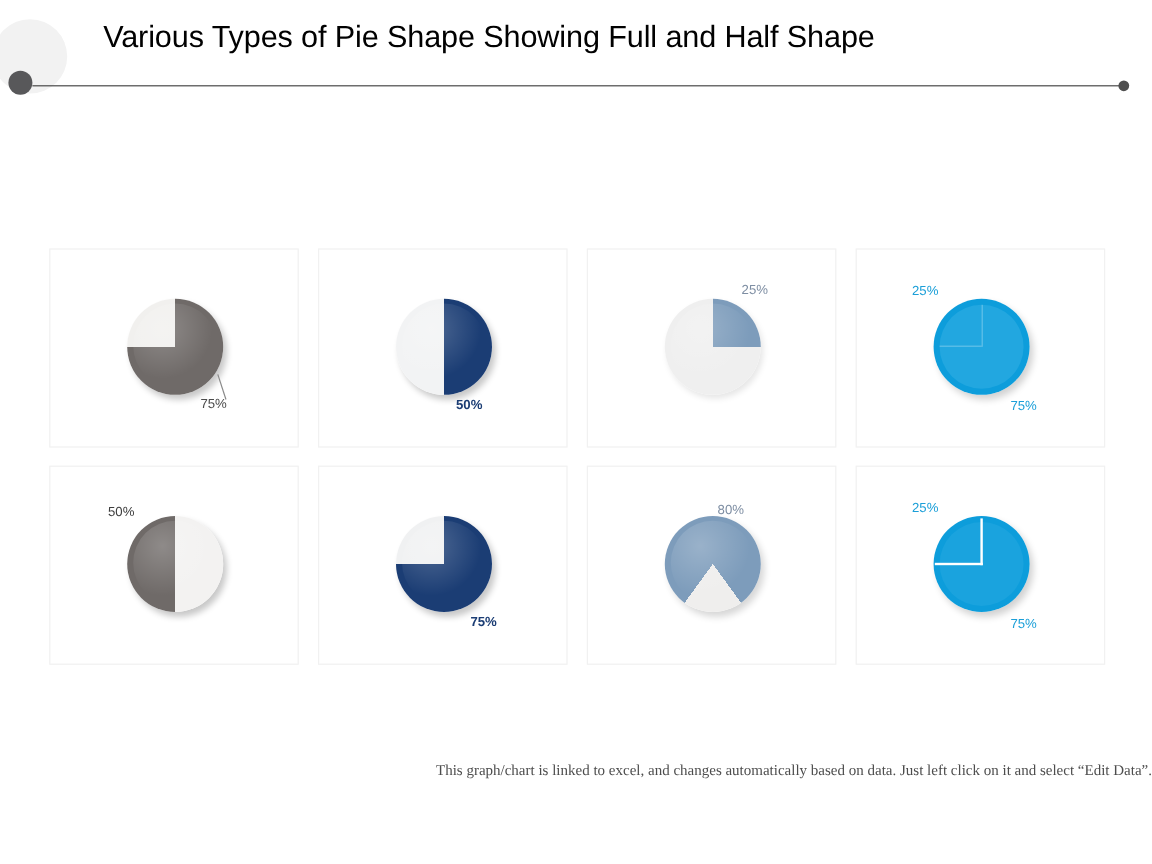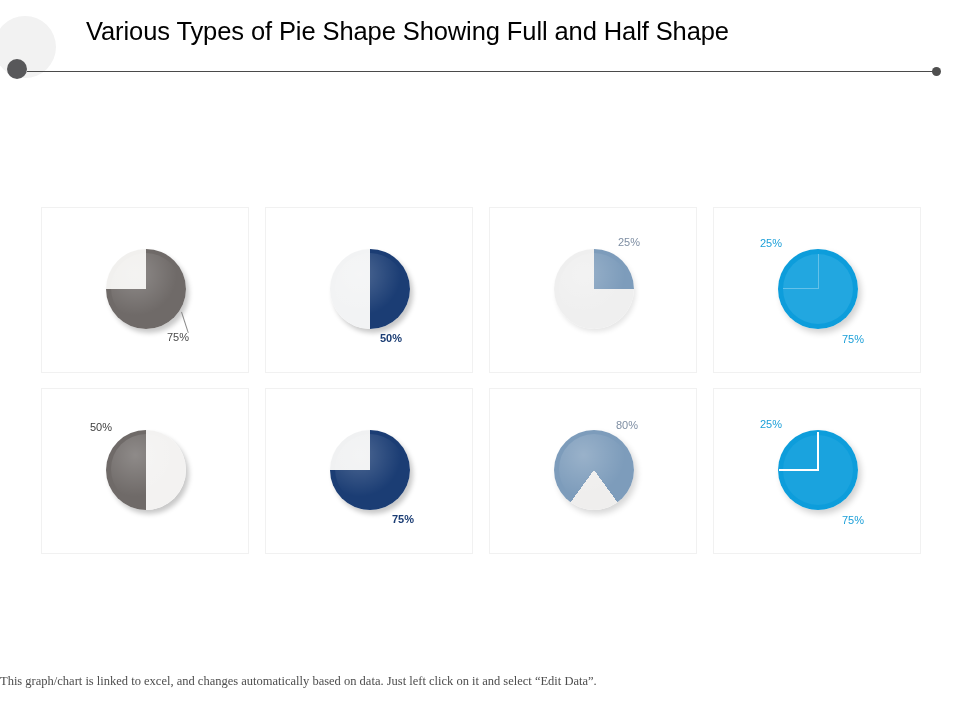--- a/index.html
+++ b/index.html
@@ -123,23 +123,23 @@
 
   
   .guide {
     position: absolute;
     z-index: 3;
   }
 
   
   #footer-note {
     position: absolute;
-    left: 0; top: 674px;
+    left: 0; top: 635px;
     width: 960px;
-    text-align: left;
+    text-align: right;
     font-size: 12.5px;
     color: #4d4d4d;
     font-family: "Liberation Serif", serif;
   }
 </style>
 </head>
 <body>
 
 <div id="header">
   <div class="header-blob"></div>
@@ -207,21 +207,21 @@
       <div class="pie-gloss"></div>
       <div class="pie-label bold" style="left:126px; top:124px; color:#1b3d74;">75%</div>
     </div>
   </div>
 
   <div class="pie-card">
     <div class="pie-stage">
       <div class="pie-shadow" style="box-shadow:3px 4px 6px rgba(0,0,0,0.16);"></div>
       <div class="pie" style="background: conic-gradient(from 144deg, #efeeed 0deg 72deg, #7d9cbb 72deg 360deg); z-index:2;"></div>
       <div class="pie-gloss"></div>
-      <div class="pie-label" style="left:126px; top:30px; color:#7e8ea3;">80%</div>
+      <div class="pie-label" style="left:108px; top:30px; color:#7e8ea3;">80%</div>
     </div>
   </div>
 
   <div class="pie-card">
     <div class="pie-stage">
       <div class="pie-shadow" style="box-shadow:3px 4px 6px rgba(0,0,0,0.18);"></div>
       <div class="pie" style="background:#0d9ddb; z-index:2;"></div>
       <div class="pie" style="left:69px; top:46px; width:70px; height:70px; background:#1aa3de; z-index:3;"></div>
       <div class="guide" style="left:103px; top:43px; width:2px; height:39px; background:#ffffff; z-index:4;"></div>
       <div class="guide" style="left:65px; top:80px; width:40px; height:2px; background:#ffffff; z-index:4;"></div>

